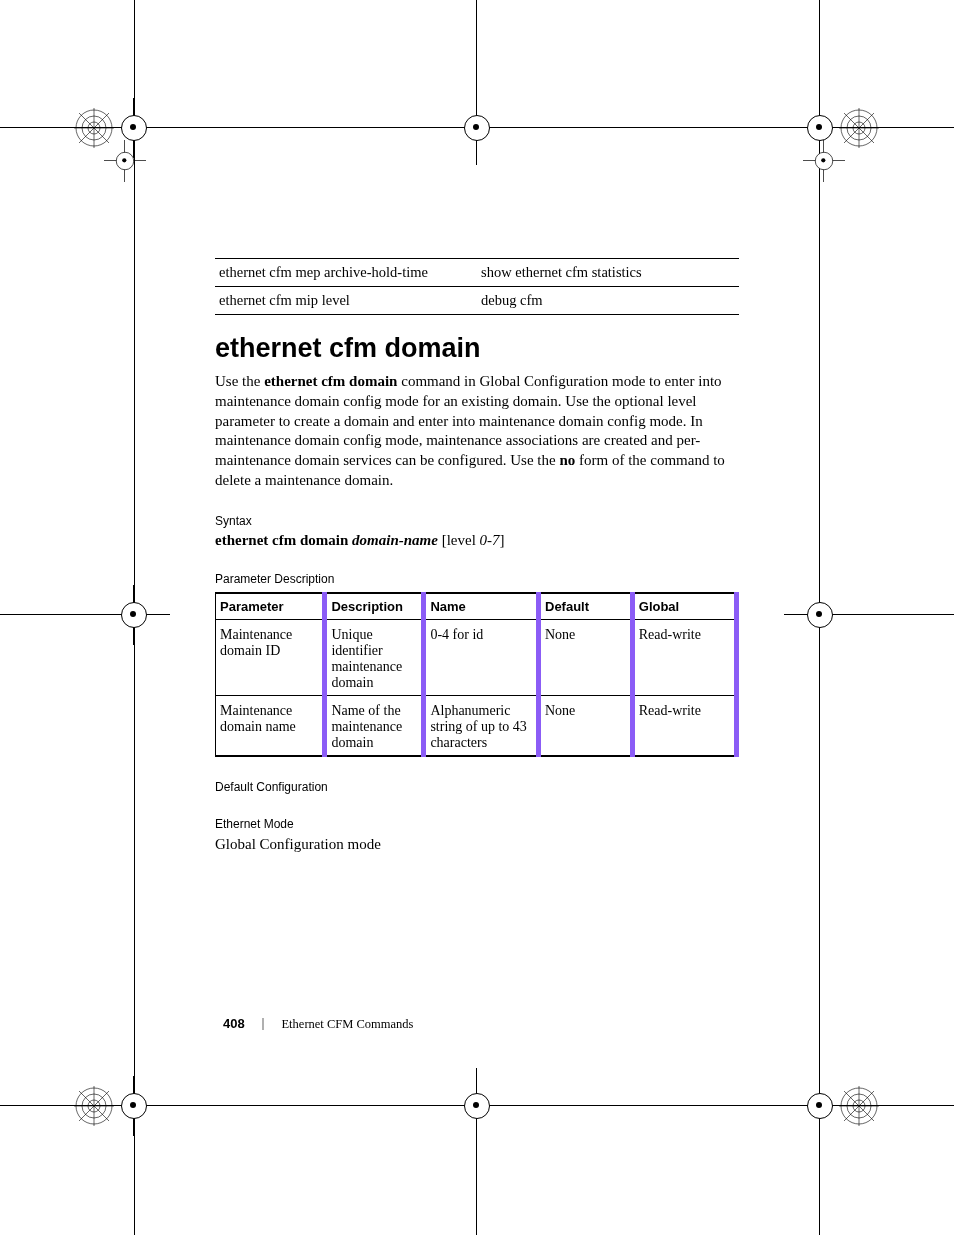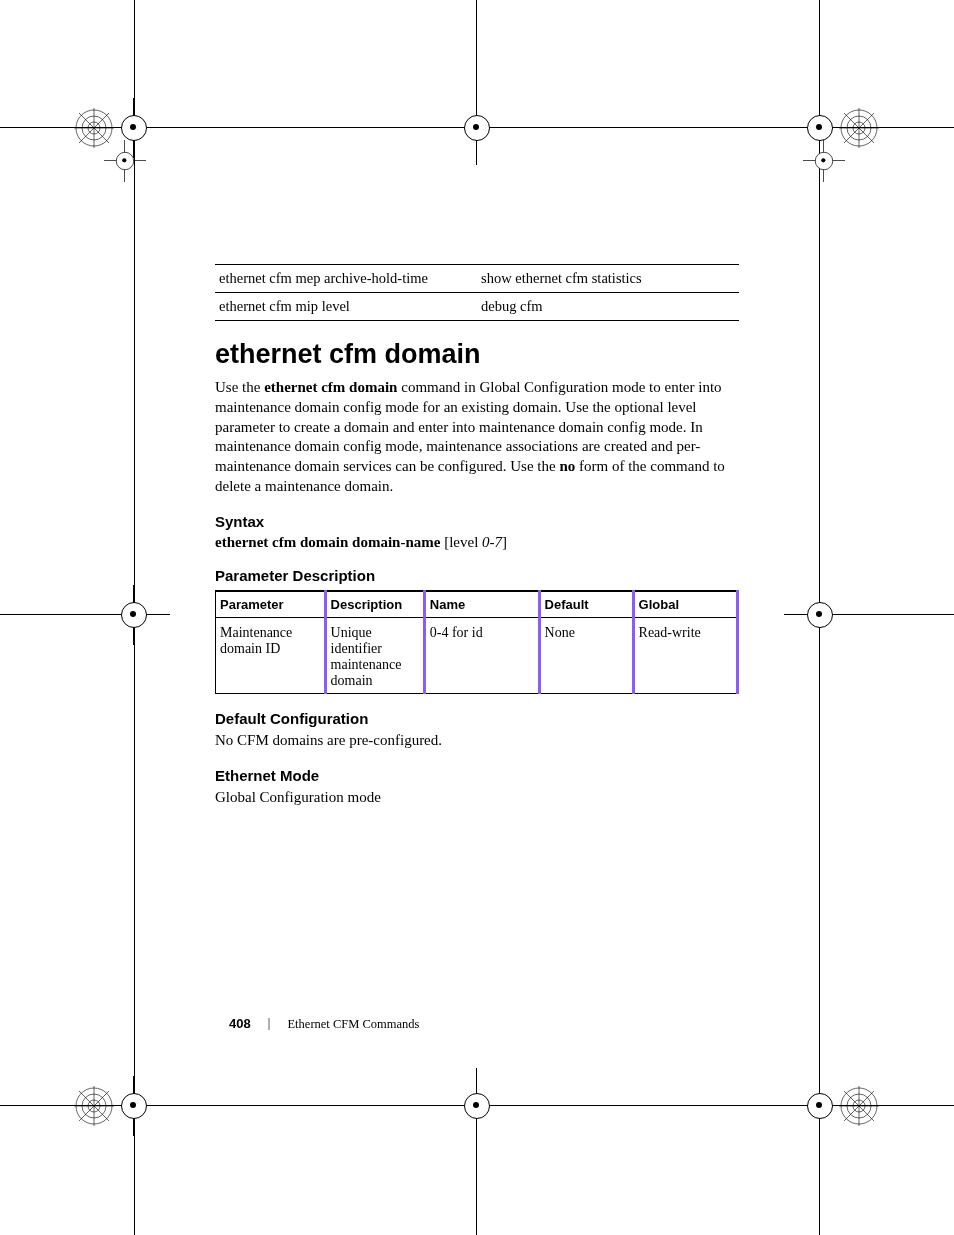--- a/index.html
+++ b/index.html
@@ -10,21 +10,21 @@
     color: #000;
     width: 954px;
     height: 1235px;
     position: relative;
     overflow: hidden;
   }
   .bold { font-weight: 700; }
   .content {
     position: absolute;
     left: 215px;
-    top: 264px;
+    top: 258px;
     width: 524px;
   }
   
   .rel-table { width: 100%; border-collapse: collapse; margin-bottom: 8px;}
   .rel-table td {
     border-top: 1px solid #000;
     border-bottom: 1px solid #000;
     padding: 5px 4px;
     font-size: 14.5px;
     font-family: Georgia, serif;
@@ -35,29 +35,29 @@
     font-size: 27px;
     margin: 18px 0 8px 0;
   }
   .para {
     font-size: 15px;
     line-height: 1.32;
     margin: 0 0 14px 0;
   }
   .h3 {
     font-family: "Helvetica Neue", Helvetica, Arial, sans-serif;
-    font-weight: 700;
-    font-size: 15px;
-    margin: 16px 0 4px 0;
+    font-weight: 400;
+    font-size: 12px;
+    margin: 23px 0 4px 0;
   }
   .syntax-line {
     font-size: 15px;
     margin: 0 0 4px 0;
   }
-  .ital { font-weight: 700;}
+  .ital { font-style: italic; font-weight: 700;}
   .syn-plain-ital { font-style: italic;}
   .param-table {
     width: 100%;
     border-collapse: collapse;
     margin-top: 6px;
     font-size: 14px;
   }
   .param-table th {
     font-family: "Helvetica Neue", Helvetica, Arial, sans-serif;
     font-size: 13px;
@@ -69,24 +69,24 @@
   }
   .param-table td {
     font-family: Georgia, serif;
     font-size: 14px;
     vertical-align: top;
     padding: 7px 4px 4px 4px;
     border-bottom: 1px solid #000;
   }
   .param-table .row-last td { border-bottom: 2px solid #000; }
   .param-table th:first-child, .param-table td:first-child { border-left: 1px solid #000; }
-  .param-table th, .param-table td { border-right: 3px solid #8b5cf6; }
+  .param-table th, .param-table td { border-right: 5px solid #8b5cf6; }
   .footer {
     position: absolute;
-    left: 229px;
+    left: 223px;
     top: 1016px;
     font-size: 12.5px;
     font-family: Georgia, serif;
   }
   .footer .pg { font-weight: 700; font-family: "Helvetica Neue", Helvetica, Arial, sans-serif; font-size: 13px;}
   .footer .sep { margin: 0 14px; position: relative; top: -1px;}
   
   .mark {
     position: absolute;
     width: 60px;
@@ -290,25 +290,31 @@
       <th style="width:18%">Default</th>
       <th style="width:20%">Global</th>
     </tr>
     <tr>
       <td>Maintenance domain ID</td>
       <td>Unique identifier maintenance domain</td>
       <td>0-4 for id</td>
       <td>None</td>
       <td>Read-write</td>
     </tr>
+    <tr class="row-last">
+      <td>Maintenance domain name</td>
+      <td>Name of the maintenance domain</td>
+      <td>Alphanumeric string of up to 43 characters</td>
+      <td>None</td>
+      <td>Read-write</td>
+    </tr>
   </tbody>
     </table>
 
   <div class="h3">Default Configuration</div>
-  <p class="para" style="margin-bottom:10px;">No CFM domains are pre-configured.</p>
 
   <div class="h3">Ethernet Mode</div>
   <p class="para">Global Configuration mode</p>
 
 </div>
 
 <div class="footer">
   <span class="pg">408</span>
   <span class="sep">|</span>
   <span>Ethernet CFM Commands</span>

